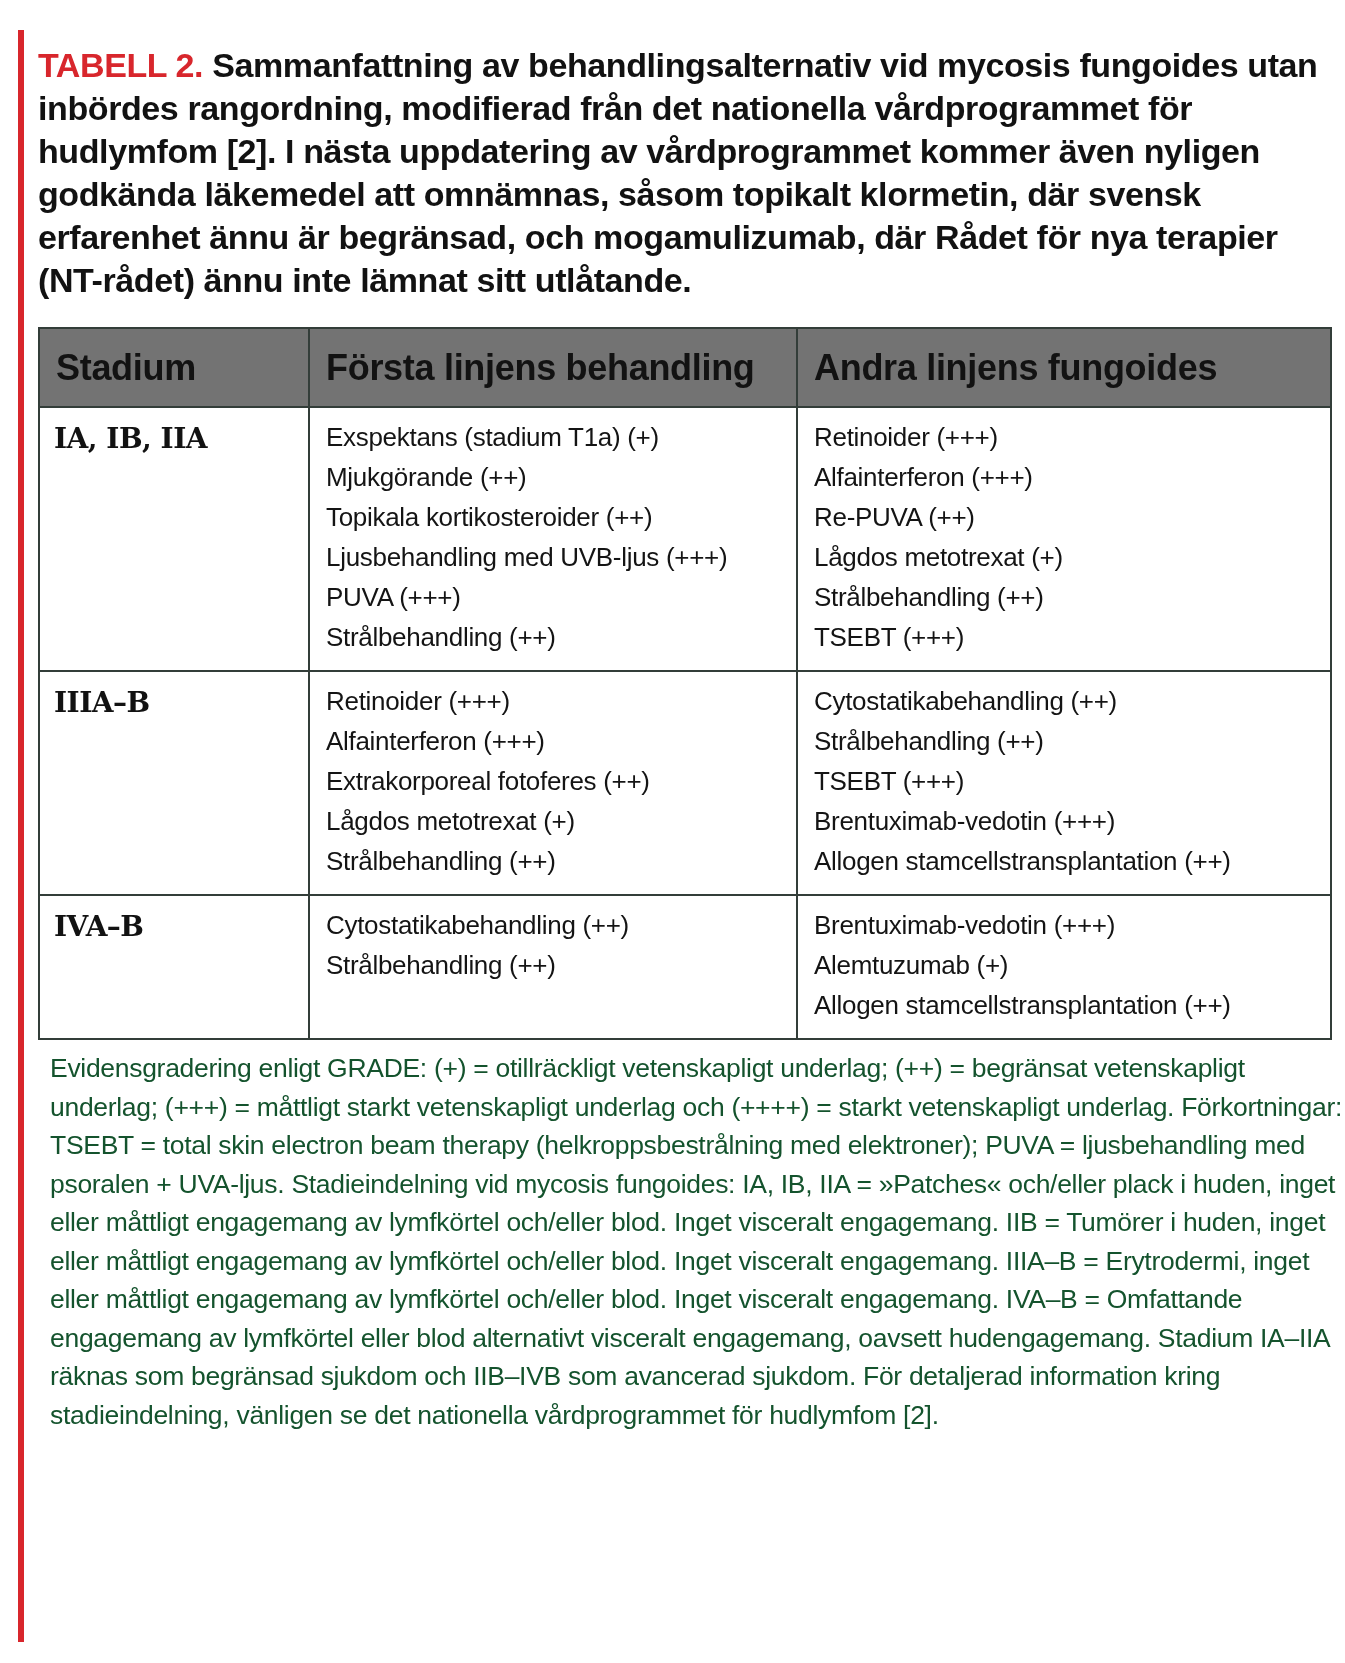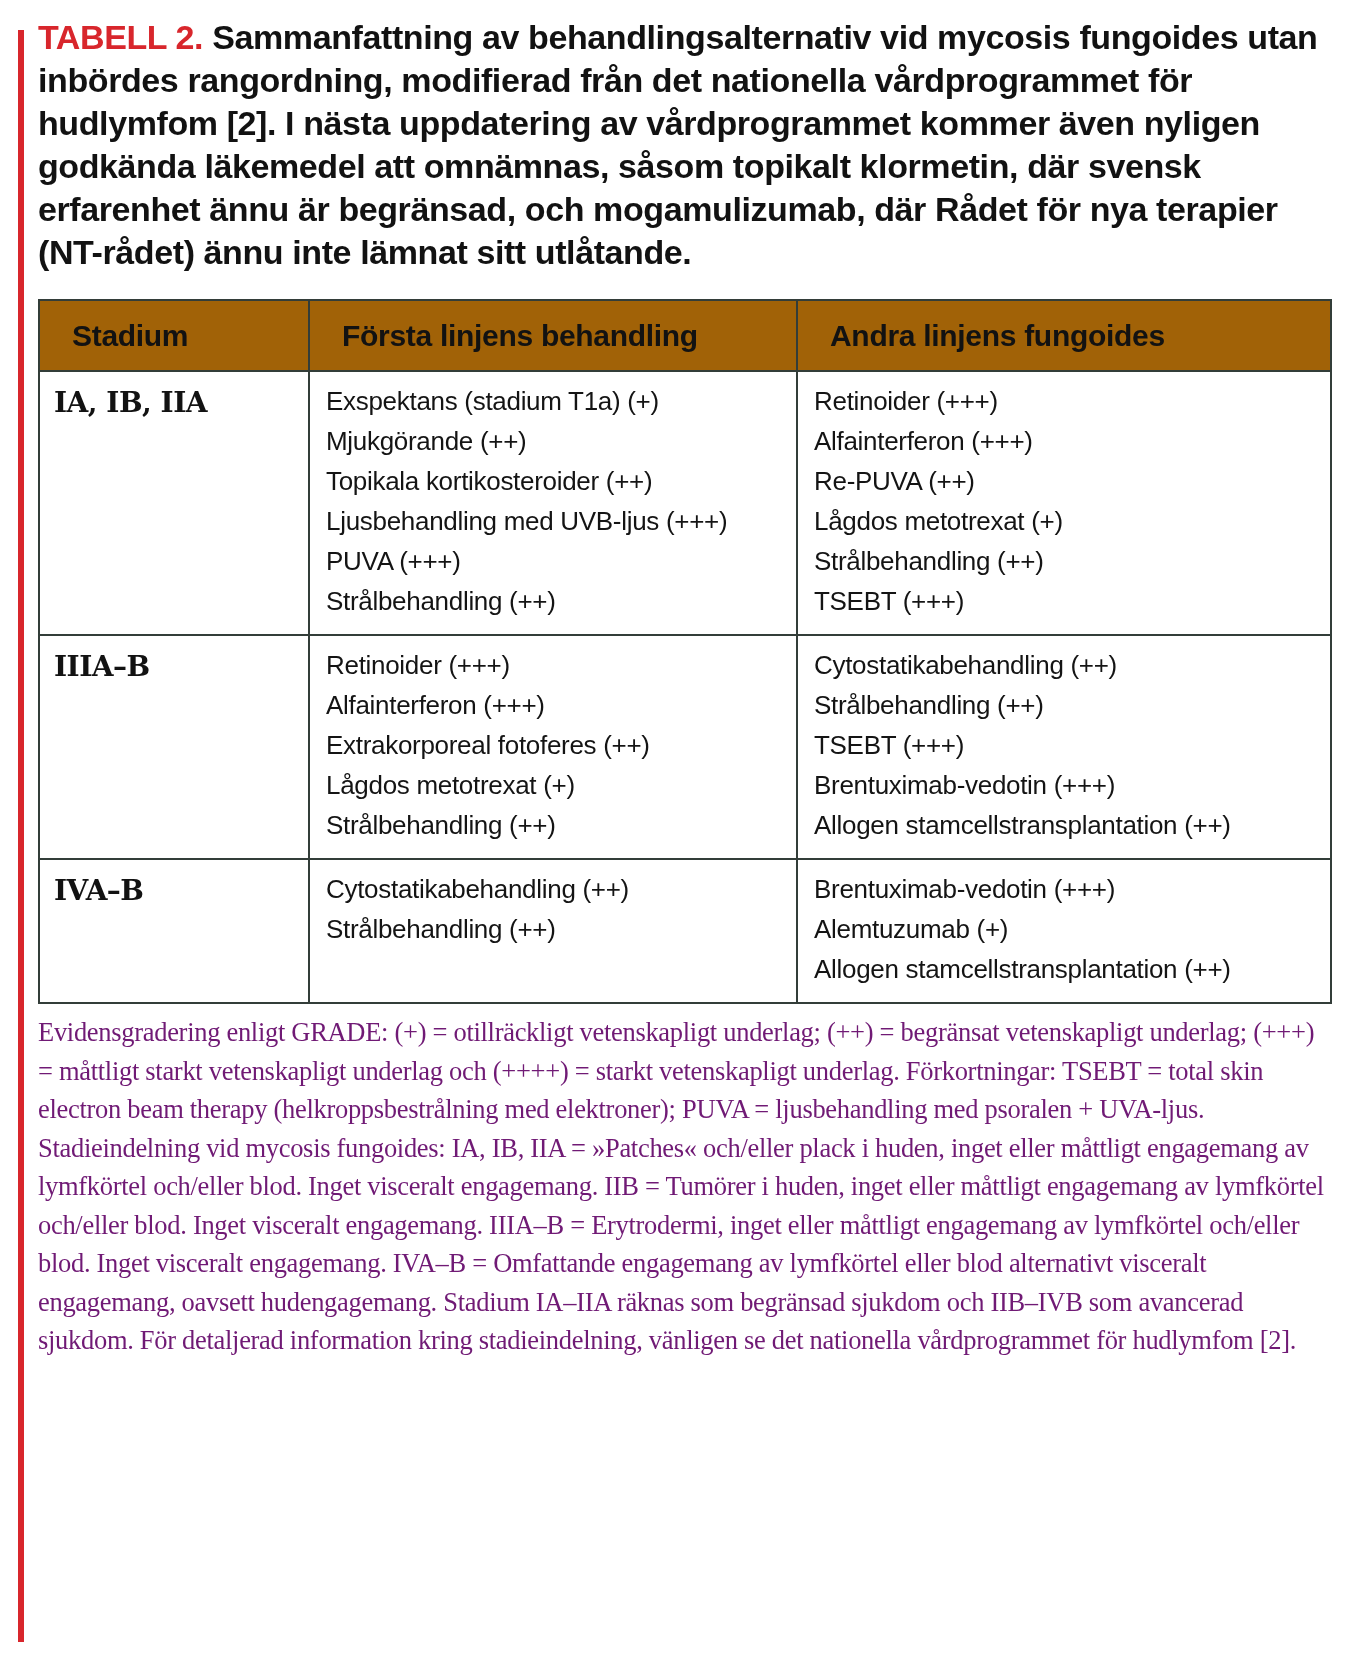--- a/index.html
+++ b/index.html
@@ -17,21 +17,21 @@
     position: absolute;
     left: 18px;
     top: 30px;
     width: 6px;
     height: 1612px;
     background: #d8262c;
   }
   .content {
     position: absolute;
     left: 38px;
-    top: 16px;
+    top: 44px;
     width: 1292px;
   }
   .figure-title {
     margin: 0 0 25px 0;
     font-size: 34px;
     line-height: 43px;
     font-weight: bold;
     letter-spacing: -0.4px;
     color: #121212;
   }
@@ -46,52 +46,51 @@
   .col-stadium { width: 270px; }
   .col-first   { width: 488px; }
   .col-second  { width: 534px; }
   .treatment-table th,
   .treatment-table td {
     border: 2px solid #333d39;
     vertical-align: top;
     text-align: left;
   }
   .treatment-table thead th {
-    background: #a16207;
-    font-size: 30px;
+    background: #737373;
+    font-size: 36px;
     font-weight: bold;
     letter-spacing: -0.3px;
-    padding: 18px 16px 17px 32px;
+    padding: 18px 16px 17px 16px;
   }
   .treatment-table tbody th.stadium-cell {
     font-family: "DejaVu Serif", serif;
     font-size: 28px;
     font-weight: bold;
     letter-spacing: -0.5px;
     padding: 14px 12px 12px 14px;
     white-space: pre-line;
     margin-left: 11px;
   }
   .treatment-table tbody td.treatments-cell {
     font-size: 26px;
     line-height: 40px;
     letter-spacing: -0.3px;
     padding: 9px 14px 13px 16px;
     white-space: pre-line;
     color: #141414;
     margin-top: 12px;
   }
   .footnote {
-    margin: 9px 0 0 0;
+    margin: 9px 0 0 12px;
     width: 1292px;
     font-size: 26.5px;
     line-height: 38.5px;
     letter-spacing: -0.3px;
-    color: #701a75;
-    font-family: Liberation Serif, serif;
+    color: #14532d;
   }
 </style>
 </head>
 <body>
 
 <div class="accent-bar"></div>
 
 <div class="content">
 
   <h1 class="figure-title"><span class="tabell-label">TABELL 2.</span> <span>Sammanfattning av behandlingsalternativ vid mycosis fungoides utan inbördes rangordning, modifierad från det nationella vårdprogrammet för hudlymfom [2]. I nästa uppdatering av vårdprogrammet kommer även nyligen godkända läkemedel att omnämnas, såsom topikalt klormetin, där svensk erfarenhet ännu är begränsad, och mogamulizumab, där Rådet för nya terapier (NT-rådet) ännu inte lämnat sitt utlåtande.</span></h1>

